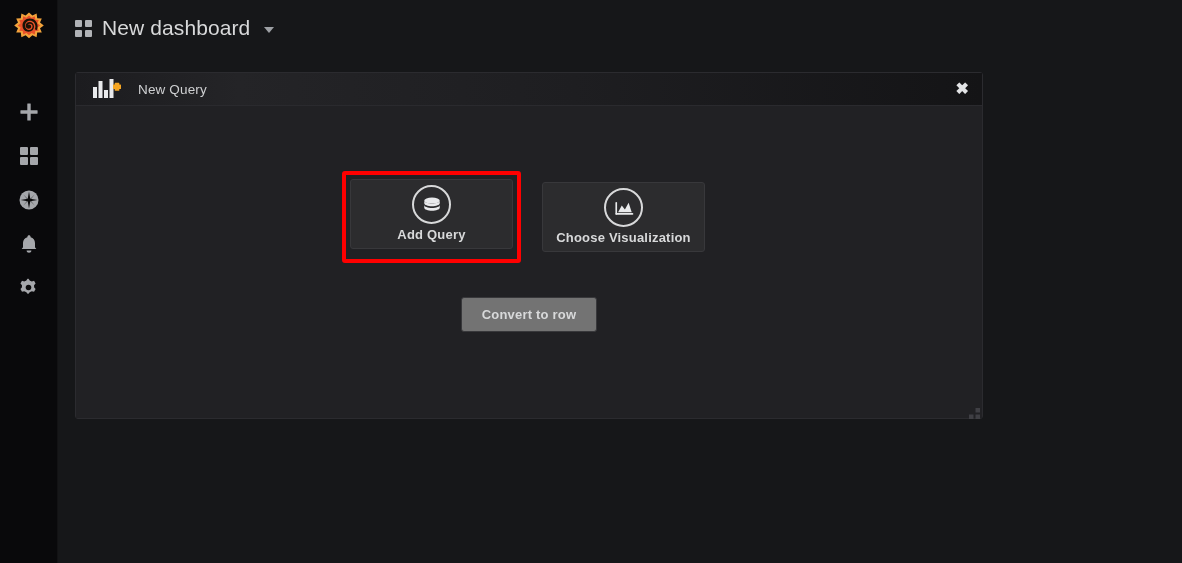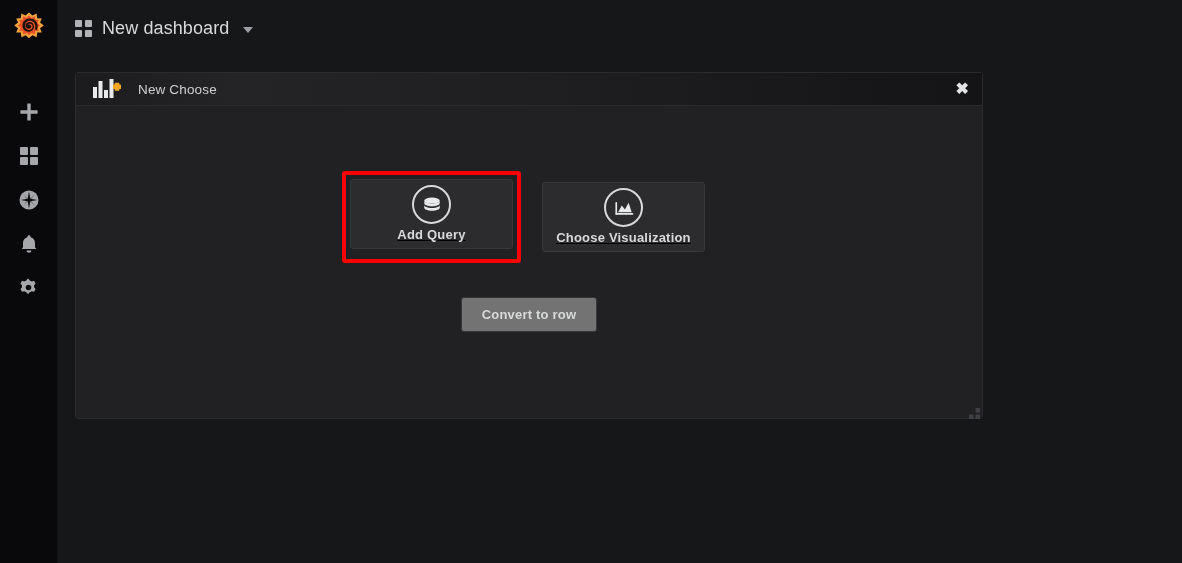--- a/index.html
+++ b/index.html
@@ -74,21 +74,21 @@
     grid-template-rows: 7px 7px;
     gap: 3px;
   }
   .dash-grid-icon i {
     display: block;
     width: 7px; height: 7px;
     background: #b1b3b7;
     border-radius: 1px;
   }
   .dash-title {
-    font-size: 18px;
+    font-size: 21px;
     color: #d8d9da;
     letter-spacing: 0.1px;
     white-space: nowrap;
   }
   .caret-down {
     width: 0; height: 0;
     border-left: 5px solid transparent;
     border-right: 5px solid transparent;
     border-top: 6px solid #9da0a4;
     margin-left: 4px;
@@ -167,21 +167,20 @@
     border: 1px solid #38383b;
     border-radius: 3px;
     width: 163px;
     height: 70px;
     display: flex;
     flex-direction: column;
     align-items: center;
     justify-content: center;
     cursor: pointer;
     gap: 3px;
-    text-decoration: underline;
   }
   .action-btn .circ {
     width: 39px; height: 39px;
     border-radius: 50%;
     border: 2px solid #d8d9da;
     display: flex;
     align-items: center;
     justify-content: center;
   }
   .action-label {
@@ -319,21 +318,21 @@
       <span class="panel-icon">
         <svg width="28" height="19" viewBox="0 0 28 19">
           <rect x="0" y="8" width="4" height="11" fill="#e9eaec"></rect>
           <rect x="5.5" y="2" width="4" height="17" fill="#e9eaec"></rect>
           <rect x="11" y="11" width="4" height="8" fill="#e9eaec"></rect>
           <rect x="16.5" y="0" width="4" height="19" fill="#e9eaec"></rect>
           <rect x="20" y="5.5" width="8" height="4.6" rx="0.6" fill="#f5a623"></rect>
           <rect x="21.7" y="3.8" width="4.6" height="8" rx="0.6" fill="#f5a623"></rect>
         </svg>
       </span>
-      <span class="panel-title">New Choose</span>
+      <span class="panel-title">New Query</span>
       <span class="panel-close">✖</span>
     </div>
 
     <div class="panel-body">
 
       <div class="action-row">
 
         <div class="action-wrap highlighted">
           <div class="action-btn">
             <span class="circ">

